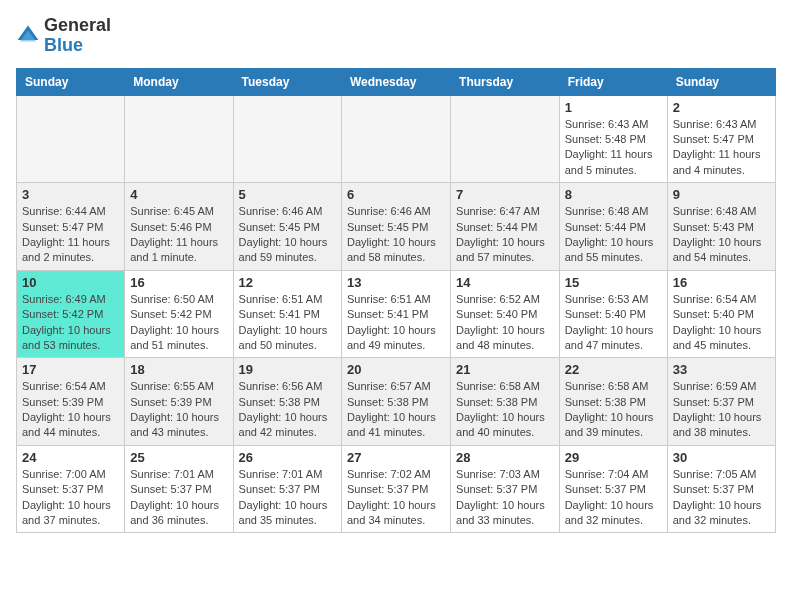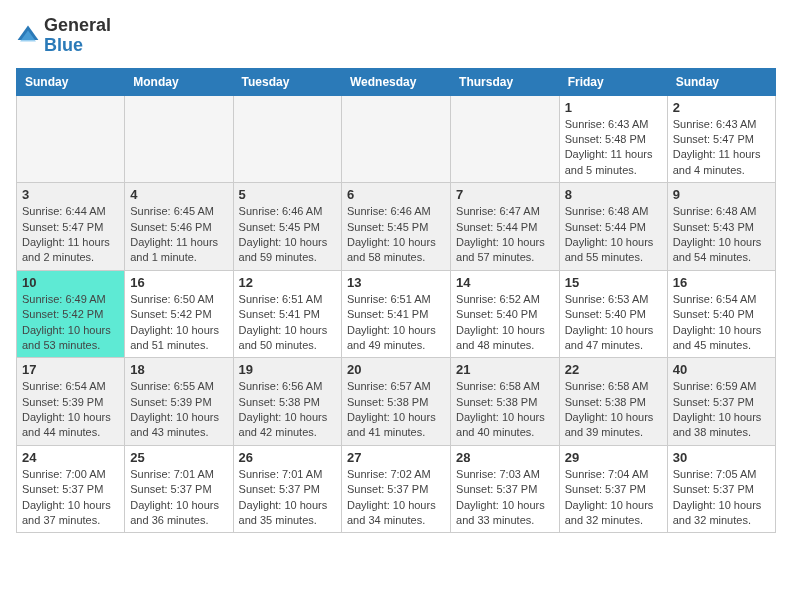--- a/index.html
+++ b/index.html
@@ -215,21 +215,21 @@
         </td>
         <td style="background: rgb(240, 240, 240);">
           <span class="day-number">21</span>
           <div class="day-info">Sunrise: 6:58 AM<br>Sunset: 5:38 PM<br>Daylight: 10 hours and 40 minutes.</div>
         </td>
         <td style="background: rgb(240, 240, 240);">
           <span class="day-number">22</span>
           <div class="day-info">Sunrise: 6:58 AM<br>Sunset: 5:38 PM<br>Daylight: 10 hours and 39 minutes.</div>
         </td>
         <td style="background: rgb(240, 240, 240);">
-          <span class="day-number">40</span>
+          <span class="day-number">33</span>
           <div class="day-info">Sunrise: 6:59 AM<br>Sunset: 5:37 PM<br>Daylight: 10 hours and 38 minutes.</div>
         </td>
       </tr>
       <tr>
         <td style="background: rgb(255, 255, 255); border-radius: 24px;">
           <span class="day-number">24</span>
           <div class="day-info">Sunrise: 7:00 AM<br>Sunset: 5:37 PM<br>Daylight: 10 hours and 37 minutes.</div>
         </td>
         <td style="background: rgb(255, 255, 255);">
           <span class="day-number">25</span>

